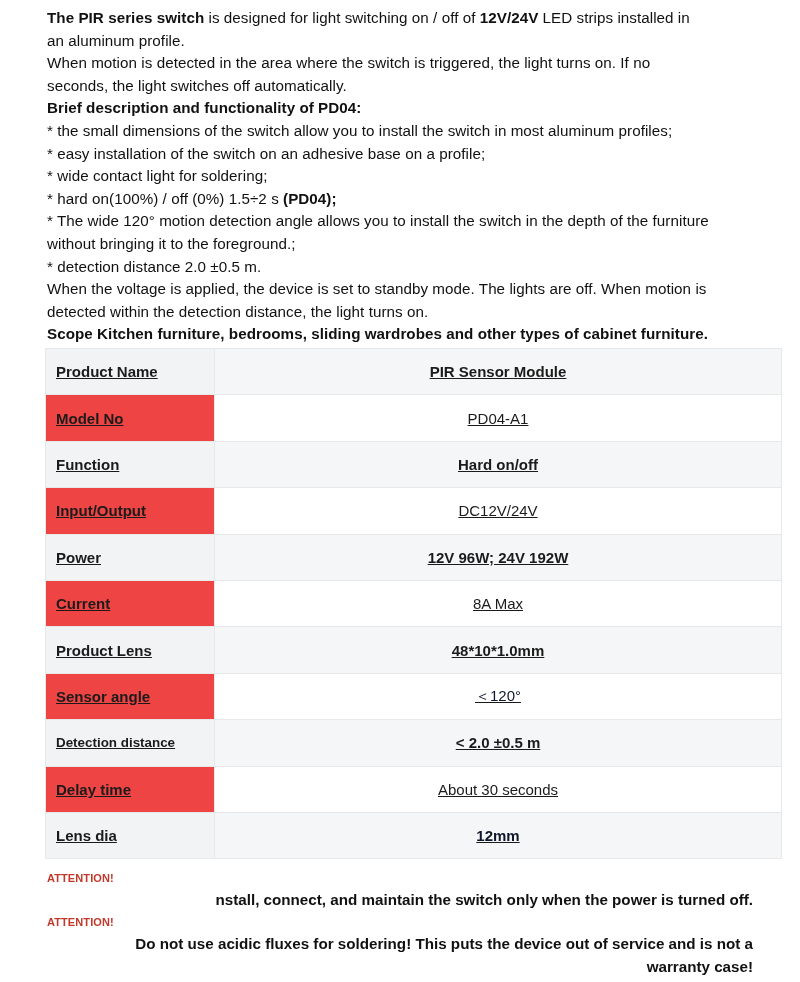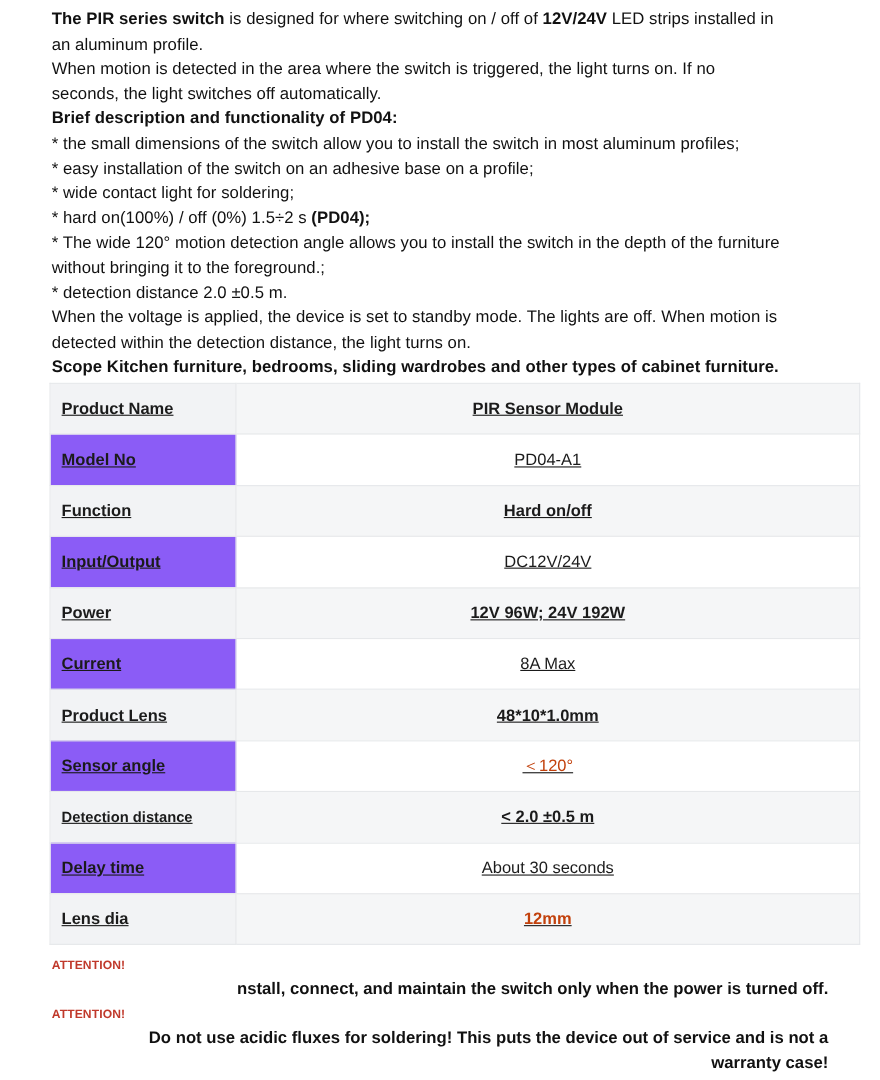--- a/index.html
+++ b/index.html
@@ -58,21 +58,21 @@
   table.spec-table td {
     border: 1px solid #e6e8ea;
     height: 45.4px;
     padding: 0 10px;
     vertical-align: middle;
     font-size: 15px;
     color: #1b1b1b;
   }
   td.spec-label {
     width: 148px;
-    background: #8b5cf6;
+    background: #ef4444;
     font-weight: bold;
     padding-left: 17px;
     font-size: 15.4px;
     white-space: nowrap;
   }
   td.spec-label.small-label {
     font-size: 13.4px;
   }
   td.spec-value {
     text-align: center;
@@ -80,21 +80,21 @@
   }
   tr.row-shaded td.spec-value {
     background: #f5f6f7;
     font-weight: bold;
   }
   tr.row-shaded td.spec-label {
     background: #f2f3f5;
   }
   td.spec-value.light-value {
     font-weight: normal;
-    color: #c2410c;
+    color: #0f172a;
   }
 
   
   .footer-block {
     position: absolute;
     left: 47px;
     top: 868px;
     width: 706px;
   }
   .attention-line {
@@ -112,21 +112,21 @@
     white-space: pre-wrap;
     text-align: right;
   }
 </style>
 </head>
 <body>
 
 <div id="page">
 
   <div class="doc-body" id="description-container">
-      <div class="para-line"><span class="b">The PIR series switch</span><span> is designed for where switching on / off of </span><span class="b">12V/24V</span><span> LED strips installed in</span></div>
+      <div class="para-line"><span class="b">The PIR series switch</span><span> is designed for light switching on / off of </span><span class="b">12V/24V</span><span> LED strips installed in</span></div>
       <div class="para-line"><span>an aluminum profile.</span></div>
       <div class="para-line"><span>When motion is detected in the area where the switch is triggered, the light turns on. If no</span></div>
       <div class="para-line"><span>seconds, the light switches off automatically.</span></div>
       <div class="para-line bold-line"><span>Brief description and functionality of PD04:</span></div>
       <div class="para-line"><span>* the small dimensions of the switch allow you to install the switch in most aluminum profiles;</span></div>
       <div class="para-line"><span>* easy installation of the switch on an adhesive base on a profile;</span></div>
       <div class="para-line"><span>* wide contact light for soldering;</span></div>
       <div class="para-line"><span>* hard on(100%) / off (0%) 1.5÷2 s </span><span class="b">(PD04);</span></div>
       <div class="para-line"><span>* The wide 120° motion detection angle allows you to install the switch in the depth of the furniture</span></div>
       <div class="para-line"><span>without bringing it to the foreground.;</span></div>

